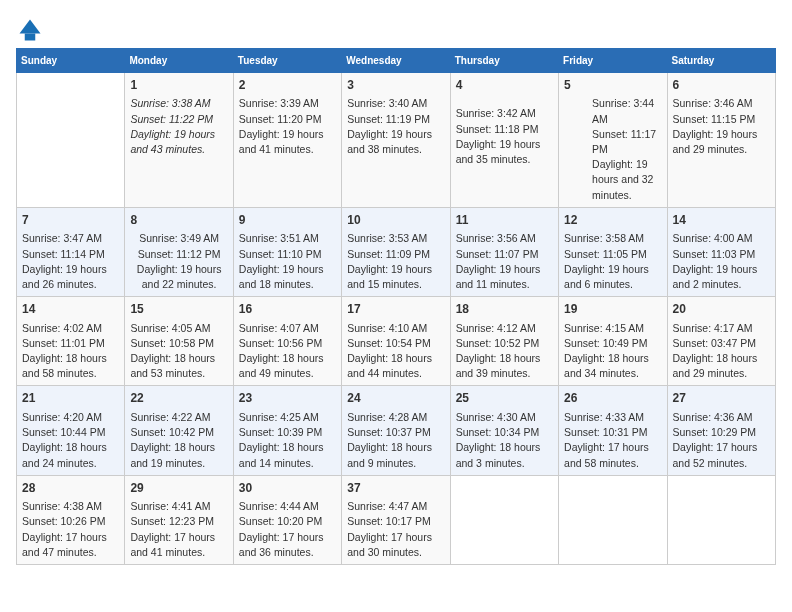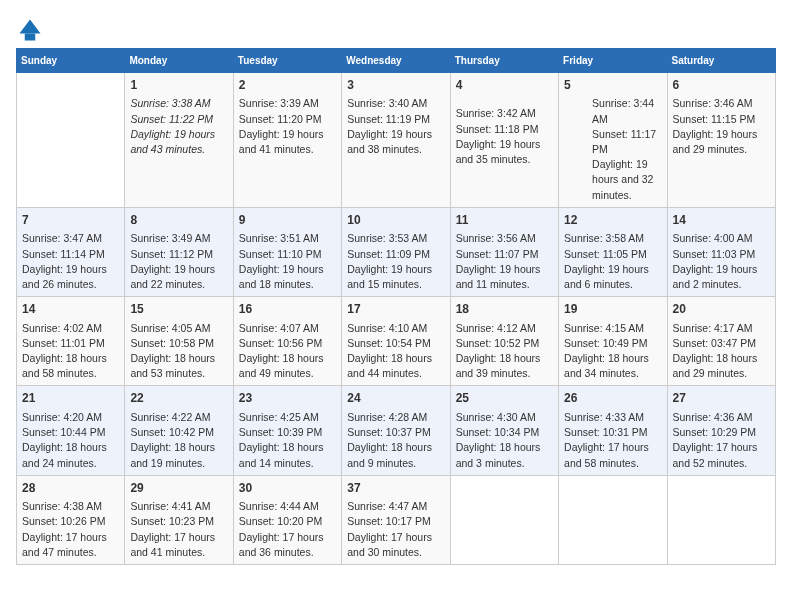--- a/index.html
+++ b/index.html
@@ -167,21 +167,21 @@
       </tr>
       <tr>
         <td>
           <span class="day-number">7</span>
           <div style="white-space: pre-line;">Sunrise: 3:47 AM
 Sunset: 11:14 PM
 Daylight: 19 hours and 26 minutes.</div>
         </td>
         <td>
           <span class="day-number">8</span>
-          <div style="white-space: pre-line;">Sunrise: 3:49 AM
+          <div style="white-space: pre-line; text-align: center;">Sunrise: 3:49 AM
 Sunset: 11:12 PM
 Daylight: 19 hours and 22 minutes.</div>
         </td>
         <td>
           <span class="day-number">9</span>
           <div style="white-space: pre-line;">Sunrise: 3:51 AM
 Sunset: 11:10 PM
 Daylight: 19 hours and 18 minutes.</div>
         </td>
         <td>
@@ -300,21 +300,21 @@
       <tr>
         <td>
           <span class="day-number">28</span>
           <div style="white-space: pre-line;">Sunrise: 4:38 AM
 Sunset: 10:26 PM
 Daylight: 17 hours and 47 minutes.</div>
         </td>
         <td>
           <span class="day-number">29</span>
           <div style="white-space: pre-line;">Sunrise: 4:41 AM
-Sunset: 10:23 PM
+Sunset: 12:23 PM
 Daylight: 17 hours and 41 minutes.</div>
         </td>
         <td>
           <span class="day-number">30</span>
           <div style="white-space: pre-line;">Sunrise: 4:44 AM
 Sunset: 10:20 PM
 Daylight: 17 hours and 36 minutes.</div>
         </td>
         <td>
           <span class="day-number">37</span>

